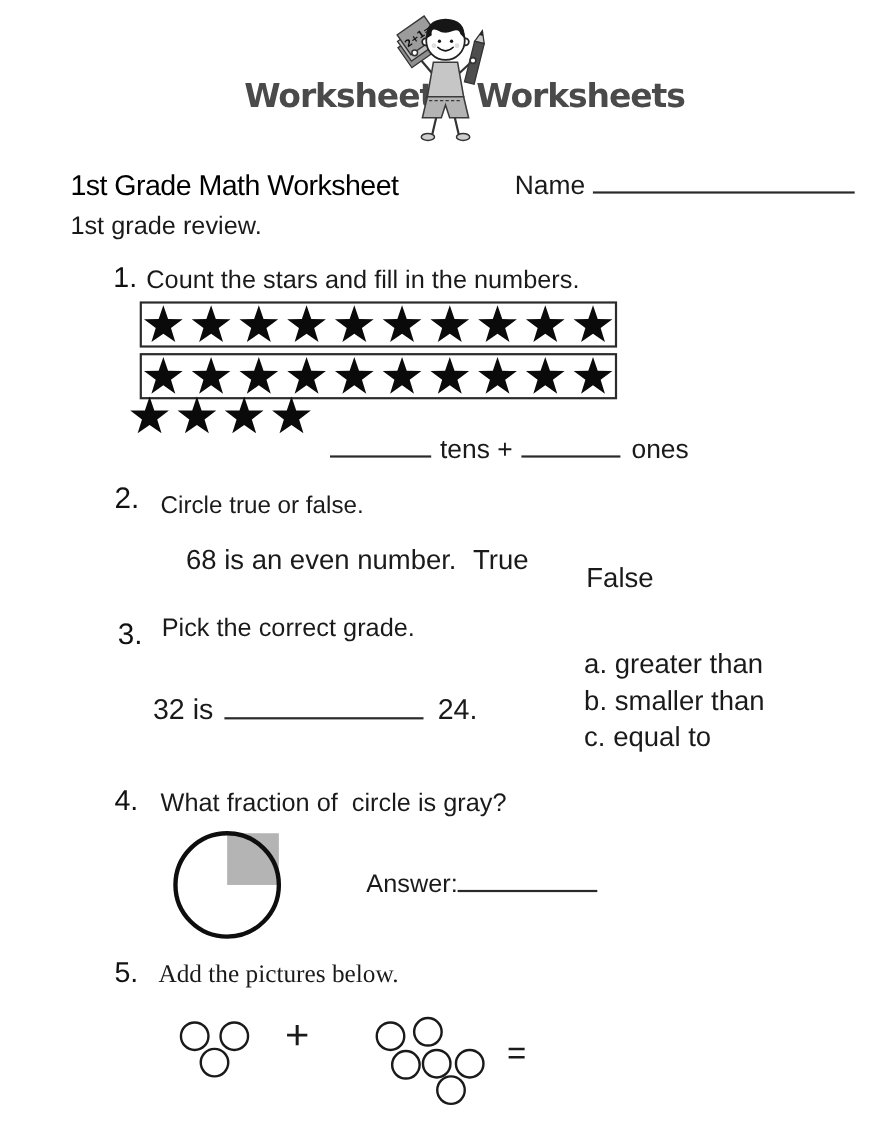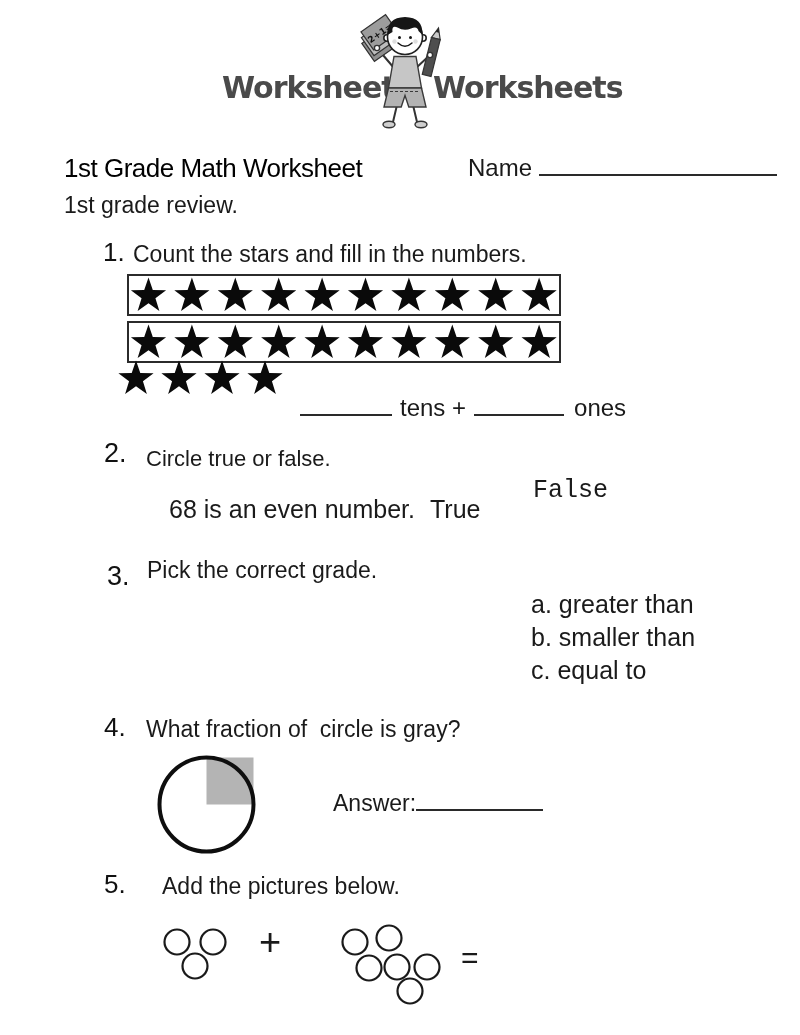--- a/index.html
+++ b/index.html
@@ -145,52 +145,57 @@
     <span class="blank b1"></span>
     <span>tens +</span>
     <span class="blank b2"></span>
     <span>ones</span>
   </div>
 
   <div class="abs qnum" style="left:104px;top:438px;font-size:27px;">2.</div>
   <div class="abs qprompt" style="left:146px;top:446px;font-size:22px;">Circle true or false.</div>
   <div class="abs q2-statement" style="left:137px;top:495px;margin-left:32px;">68 is an even number.</div>
   <div class="abs q2-statement" style="left:430px;top:495px;">True</div>
-  <div class="abs q2-statement" style="left:533px;top:476px;font-family:Liberation Mono, monospace;">False</div>
+  <div class="abs q2-statement" style="left:533px;top:512px;">False</div>
 
   <div class="abs qnum" style="left:107px;top:561px;font-size:27px;">3.</div>
   <div class="abs qprompt" style="left:147px;top:557px;">Pick the correct grade.</div>
   <div class="abs q3-options">
     <div class="opt">
       <span>a.</span>
       <span>greater than</span>
     </div>
     <div class="opt">
       <span>b.</span>
       <span>smaller than</span>
     </div>
     <div class="opt">
       <span>c.</span>
       <span>equal to</span>
     </div>
   </div>
+  <div class="abs q3-stem">
+    <span>32 is</span>
+    <span class="blank"></span>
+    <span>24.</span>
+  </div>
 
   <div class="abs qnum" style="left:104px;top:712px;">4.</div>
   <div class="abs qprompt pre" style="left:146px;top:716px;">What fraction of  circle is gray?</div>
   <svg class="abs fraction-svg" viewBox="0 0 105 105">
     <rect x="51.5" y="5.5" width="47" height="47" fill="#b4b4b4"></rect>
     <circle cx="51.5" cy="52.5" r="47" fill="none" stroke="#0e0e0e" stroke-width="4"></circle>
   </svg>
   <div class="abs answer-row">
     <span>Answer:</span>
     <span class="blank"></span>
   </div>
 
   <div class="abs qnum" style="left:104px;top:869px;">5.</div>
-  <div class="abs qprompt" style="left:162px;top:873px;">Add the pictures below.</div>
+  <div class="abs qprompt" style="left:144px;top:873px;font-family:Liberation Serif, serif;">Add the pictures below.</div>
   <svg class="abs q5-svg" viewBox="0 0 370 94">
     <g>
         <circle cx="37" cy="24" r="12.5" fill="none" stroke="#1a1a1a" stroke-width="2.2"></circle>
         <circle cx="73" cy="24" r="12.5" fill="none" stroke="#1a1a1a" stroke-width="2.2"></circle>
         <circle cx="55" cy="48" r="12.5" fill="none" stroke="#1a1a1a" stroke-width="2.2"></circle>
       </g>
     <g>
         <circle cx="215" cy="24" r="12.5" fill="none" stroke="#1a1a1a" stroke-width="2.2"></circle>
         <circle cx="249" cy="20" r="12.5" fill="none" stroke="#1a1a1a" stroke-width="2.2"></circle>
         <circle cx="229" cy="50" r="12.5" fill="none" stroke="#1a1a1a" stroke-width="2.2"></circle>

